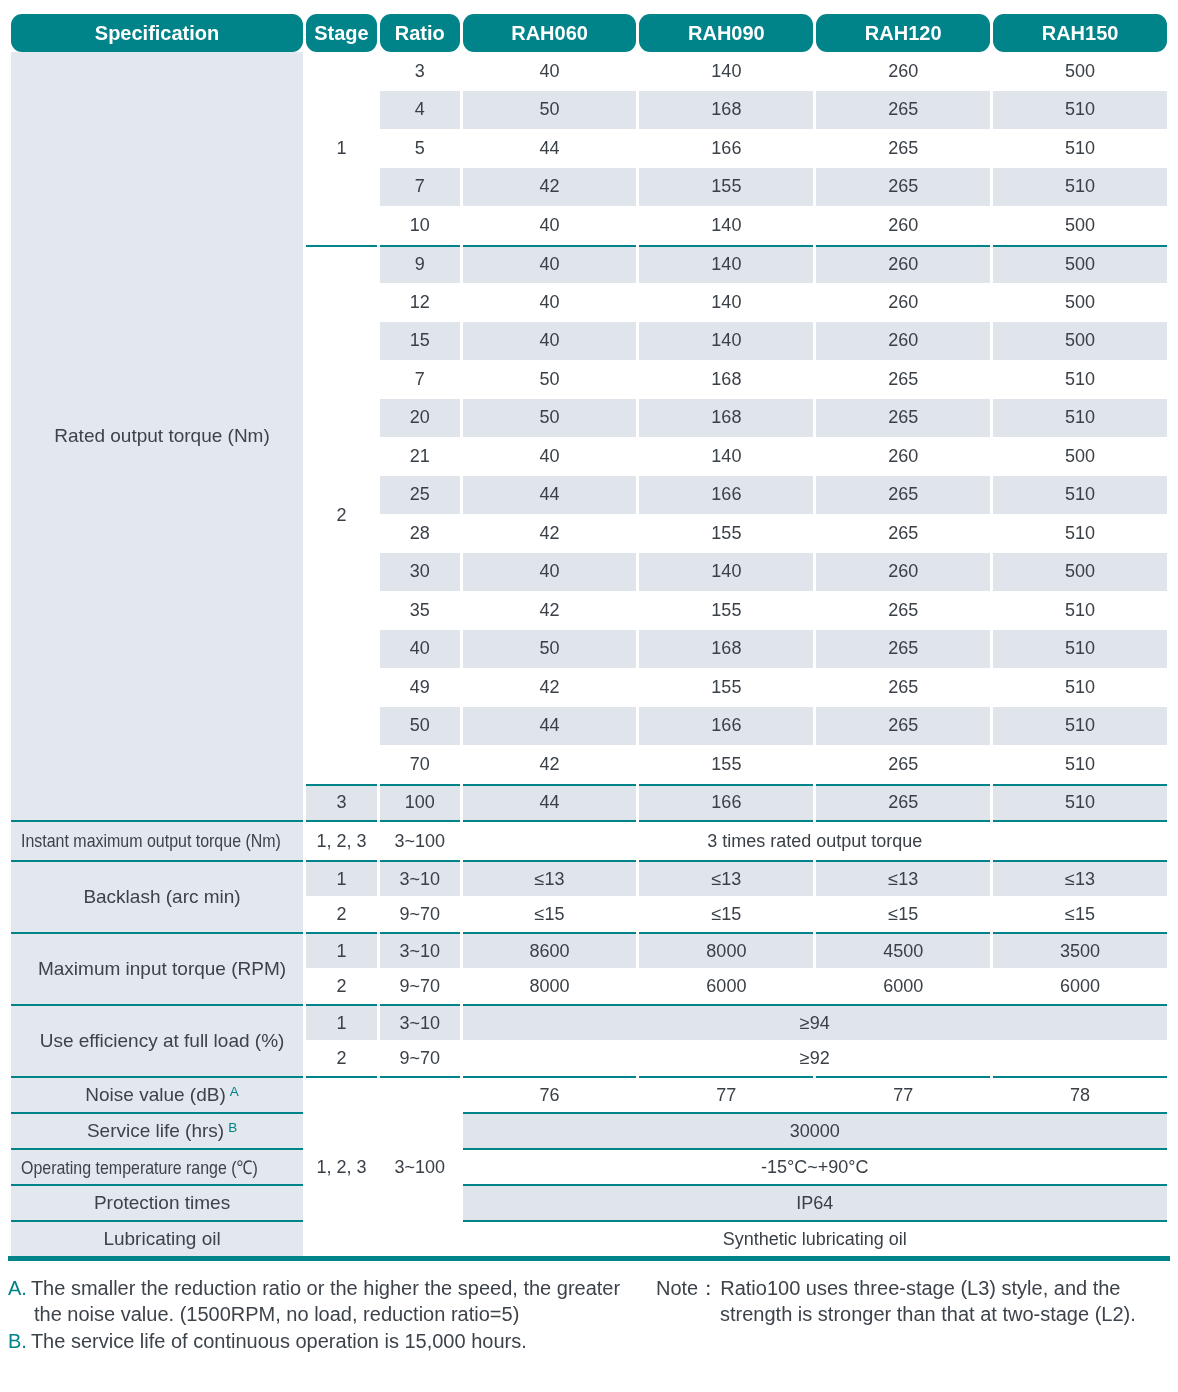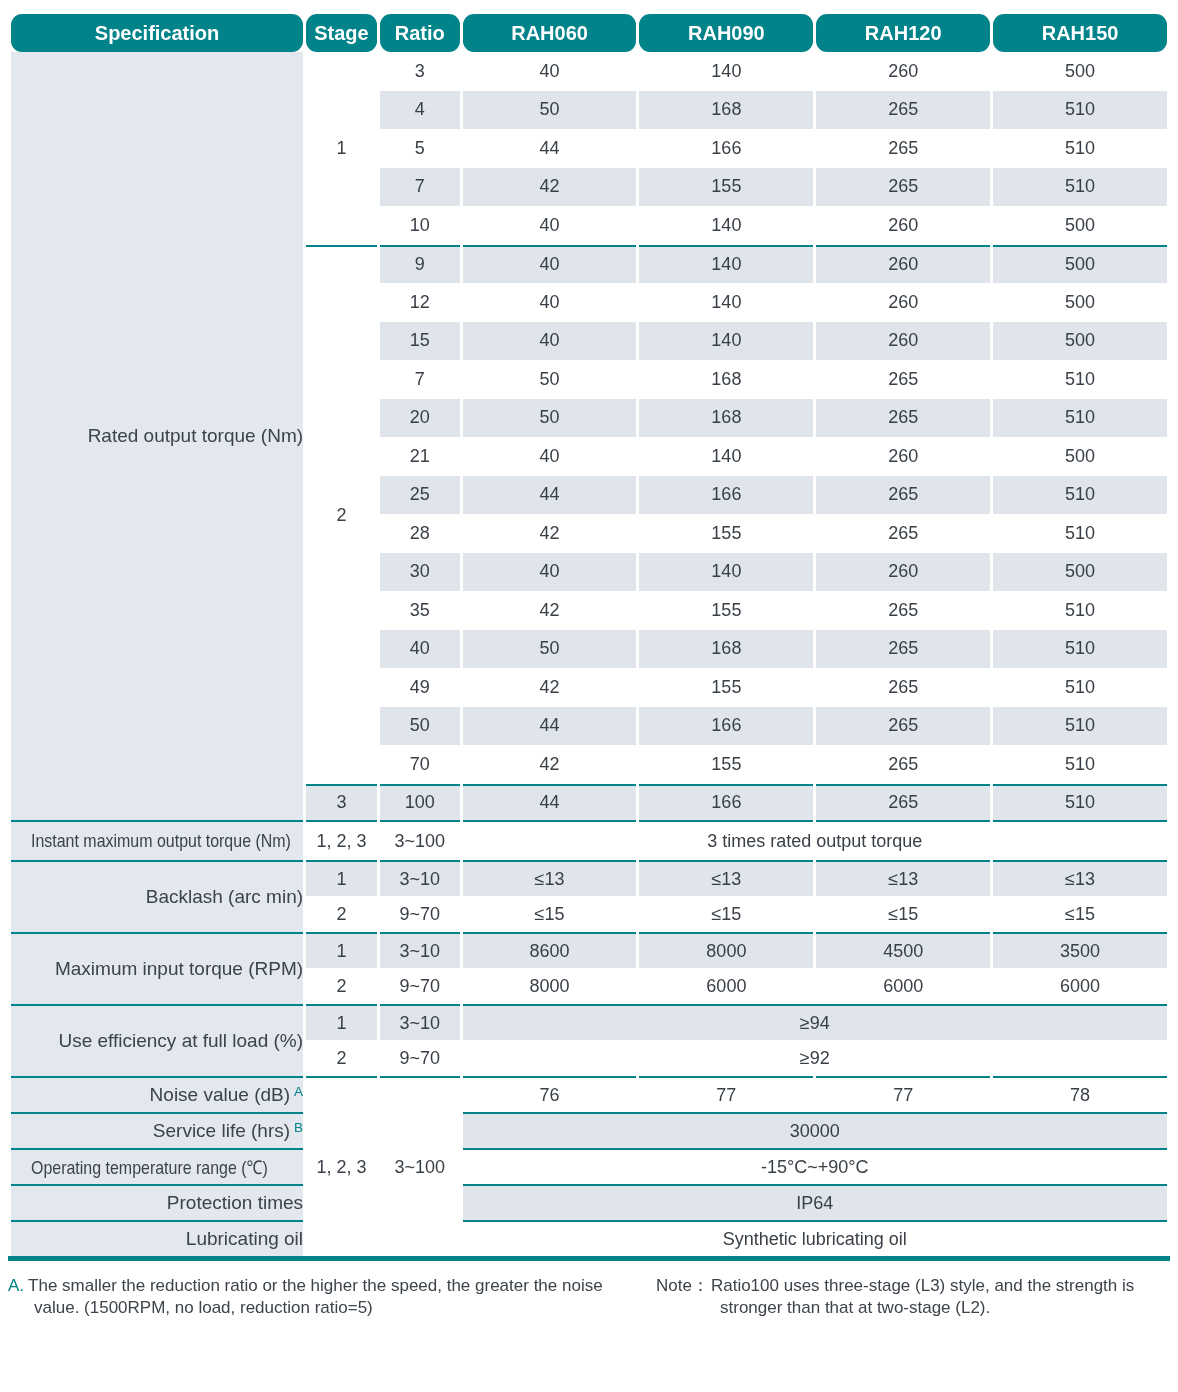--- a/index.html
+++ b/index.html
@@ -2,31 +2,31 @@
 <html><head>
 <meta charset="utf-8">
 <style>
   html,body { margin:0; padding:0; background:#ffffff; }
   body { width:1178px; height:1392px; font-family:"Liberation Sans", sans-serif; }
   .wrap { padding:14px 8px 0 8px; }
   table { border-collapse:separate; border-spacing:3px 0; table-layout:fixed; width:1162px; }
   td, th { padding:0; vertical-align:middle; overflow:hidden; }
   th { background:#008389; color:#ffffff; font-size:20px; font-weight:bold; height:38px; text-align:center;border-radius:11px; }
   .val { text-align:center; font-size:18px; color:#3A4047; }
-  .spec { background:#E3E8EE; text-align:right; padding-left:20px; font-size:19px; color:#3D434B; }
+  .spec { background:#E3E8EE; text-align:center; padding-left:10px; font-size:19px; color:#3D434B; }
   .shade { background:#DFE5EB; }
   .tline { border-top:2px solid #008389; }
   .bline { border-bottom:2px solid #008389; }
   tbody.torque tr { height:38.5px; }
   tr.r38 { height:38px; }
   tr.r36 { height:36px; }
   .cond { display:inline-block; white-space:nowrap; transform:scaleX(0.84); transform-origin:0 50%; }
   .sup { color:#008389; font-size:13.5px; position:relative; top:-5px; margin-left:4px; }
   .bottom-bar { width:1162px; height:5px; background:#008389; margin-top:0; }
-  .notes { display:flex; margin-top:14px; font-size:17px; color:#3D434B; line-height:1.32; }
+  .notes { display:flex; margin-top:14px; font-size:20px; color:#3D434B; line-height:1.32; }
   .notes-left { width:618px; }
   .notes-right { width:510px; margin-left:30px; }
   .fnote { padding-left:26px; text-indent:-26px; }
   .fnote .fl { color:#008389; margin-right:4px; }
   .note { padding-left:64px; text-indent:-64px; }
   .note .nl { margin-right:2px; }
 </style>
 </head>
 <body>
 
@@ -283,18 +283,19 @@
         <td class="val tline" colspan="4">Synthetic lubricating oil</td>
       </tr>
     </tbody>
   </table>
 
   <div class="bottom-bar"></div>
 
   <div class="notes">
     <div class="notes-left">
       <div class="fnote"><span class="fl">A.</span><span>The smaller the reduction ratio or the higher the speed, the greater the noise value. (1500RPM, no load, reduction ratio=5)</span></div>
+      <div class="fnote"><span class="fl">B.</span><span>The service life of continuous operation is 15,000 hours.</span></div>
     </div>
     <div class="notes-right">
       <div class="note"><span class="nl">Note：</span><span>Ratio100 uses three-stage (L3) style, and the strength is stronger than that at two-stage (L2).</span></div>
     </div>
   </div>
 </div>
 
 </body></html>

